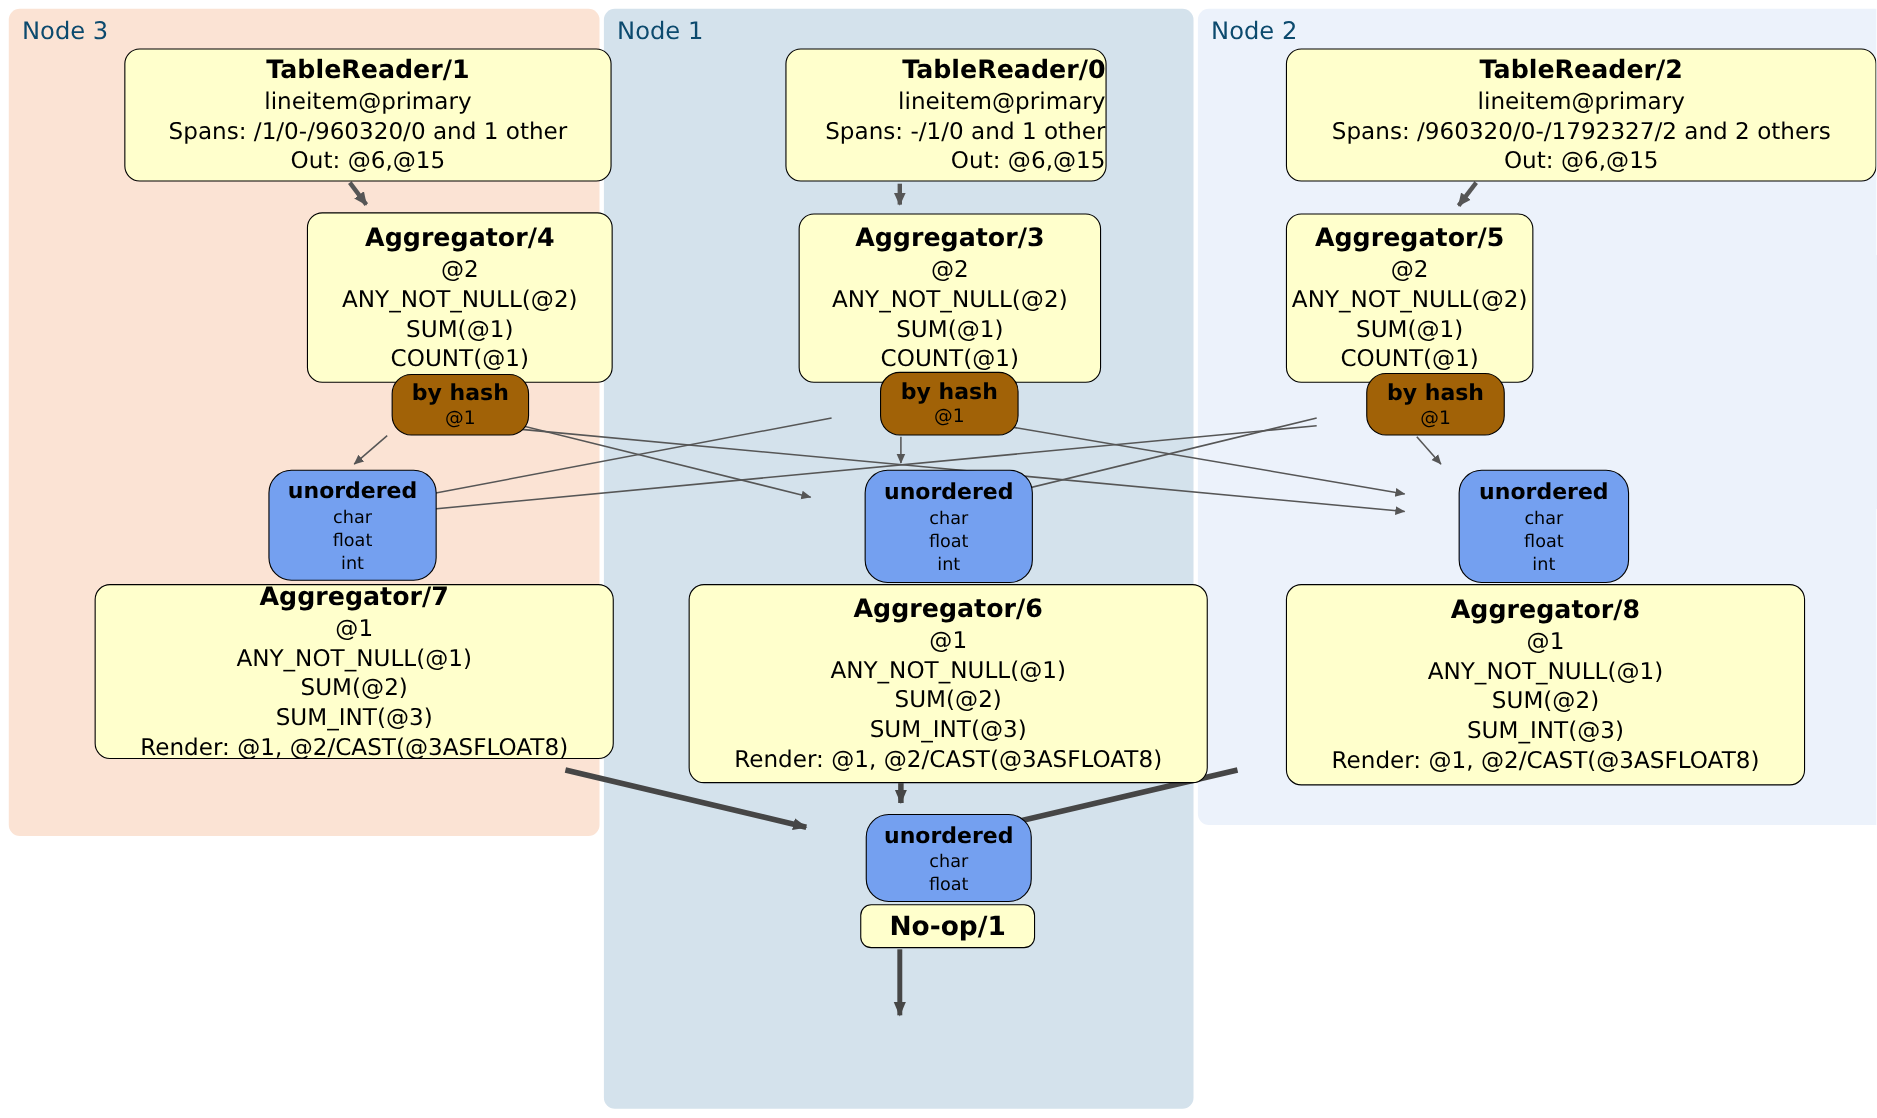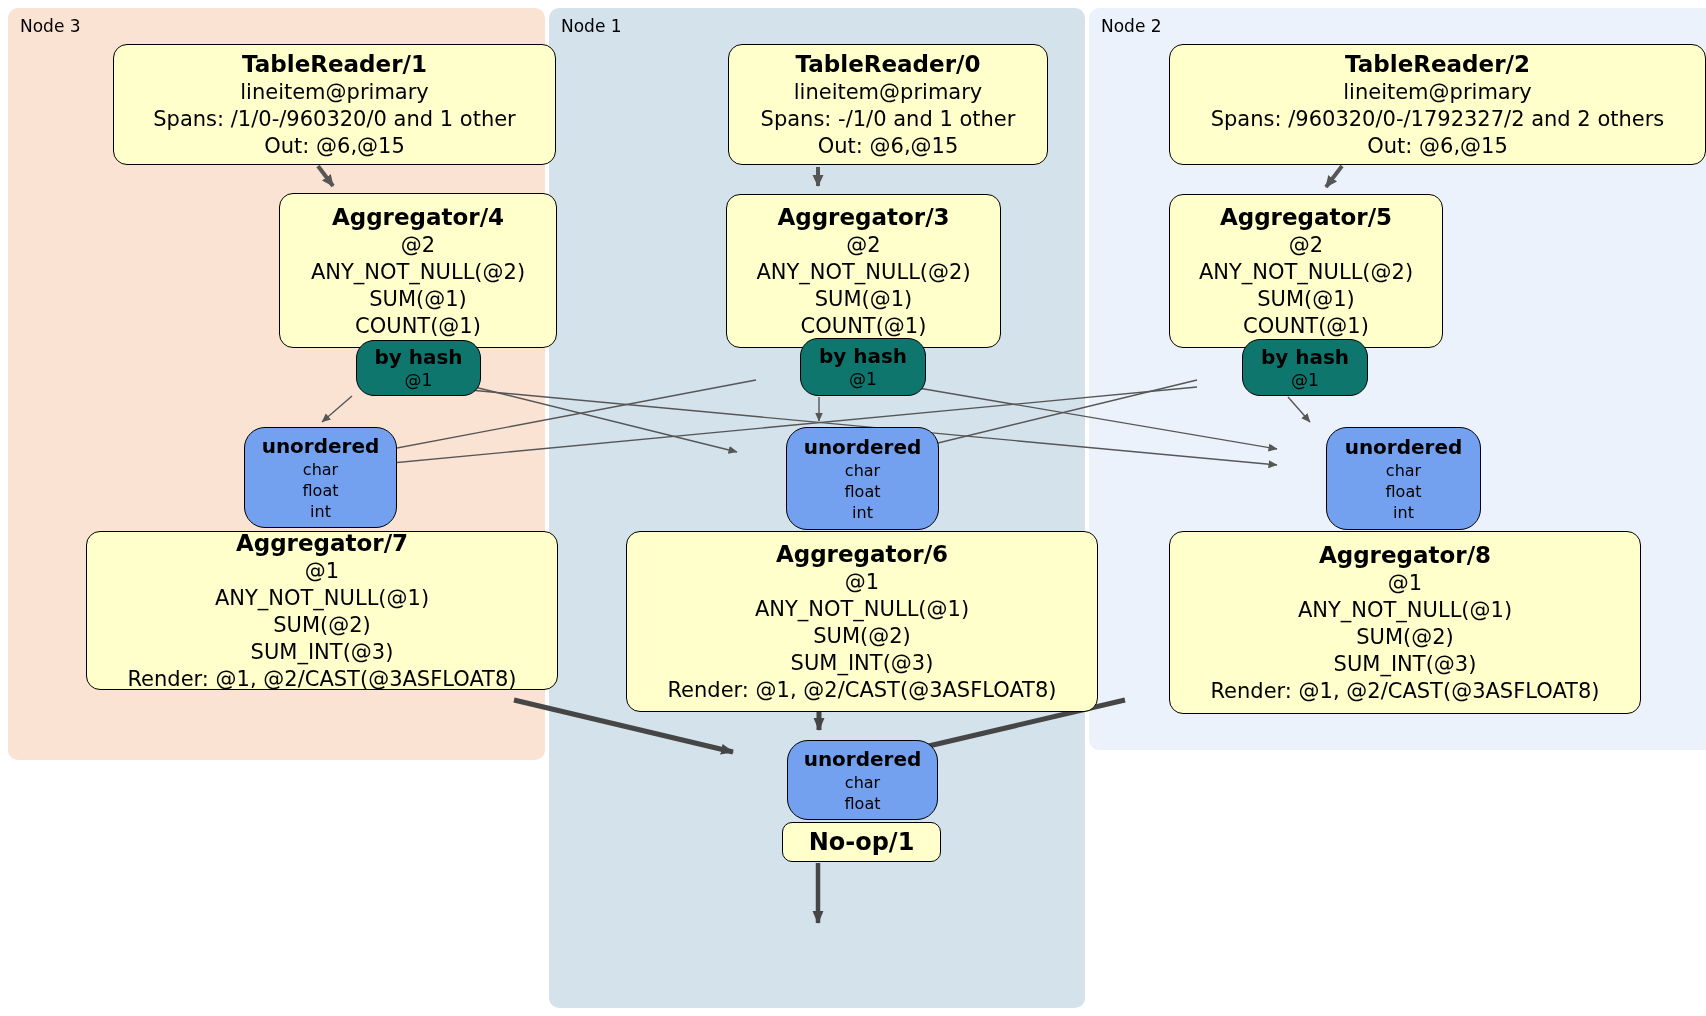--- a/index.html
+++ b/index.html
@@ -1,26 +1,26 @@
 <!DOCTYPE html>
 <html><head>
 <meta charset="utf-8">
 <style>
   html,body{margin:0;padding:0;background:#fff;}
   .canvas{position:relative;width:1706px;height:1016px;background:#ffffff;overflow:hidden;
           font-family:"DejaVu Sans","Liberation Sans",sans-serif;color:#000;}
   .region{position:absolute;border-radius:10px;z-index:0;}
-  .region-label{position:absolute;top:8px;left:12px;font-size:17px;color:#000000;}
+  .region-label{position:absolute;top:8px;left:12px;font-size:22px;color:#0c4a6e;}
   .edges{position:absolute;left:0;top:0;z-index:1;}
   .pbox{position:absolute;background:#ffffcc;border:1.7px solid #000;border-radius:14px;
         display:flex;flex-direction:column;justify-content:center;align-items:center;
         text-align:center;z-index:2;box-sizing:border-box;margin-left:44px;}
   .ptitle{font-weight:bold;font-size:23px;line-height:30px;white-space:nowrap;}
   .pline{font-size:21px;line-height:27px;white-space:nowrap;}
-  .router{background:#0f766e;border-radius:18px;z-index:3;}
+  .router{background:#a16207;border-radius:18px;z-index:3;}
   .router .ptitle{font-size:20px;line-height:25px;}
   .router .pline{font-size:17px;line-height:21px;}
   .sync{background:#74a0f0;border-radius:21px;z-index:2;}
   .sync .ptitle{font-size:20px;line-height:25px;}
   .sync .pline{font-size:16px;line-height:21px;}
   .mini{border-radius:10px;}
   .mini .ptitle{font-size:24px;line-height:30px;}
 </style>
 </head>
 <body>
@@ -70,21 +70,21 @@
 
     <line x1="818" y1="863" x2="818" y2="923" stroke="#464646" stroke-width="4.5" marker-end="url(#ah-l)"></line>
   </svg>
 
   <div class="pbox" style="left:69px;top:44px;width:443px;height:121px;">
     <div class="ptitle">TableReader/1</div>
     <div class="pline">lineitem@primary</div>
     <div class="pline">Spans: /1/0-/960320/0 and 1 other</div>
     <div class="pline">Out: @6,@15</div>
   </div>
-  <div class="pbox" style="left:684px;top:44px;width:320px;height:121px;">
+  <div class="pbox" style="left:670px;top:44px;width:292px;height:121px;align-items:flex-end;">
     <div class="ptitle">TableReader/0</div>
     <div class="pline">lineitem@primary</div>
     <div class="pline">Spans: -/1/0 and 1 other</div>
     <div class="pline">Out: @6,@15</div>
   </div>
   <div class="pbox" style="left:1125px;top:44px;width:537px;height:121px;">
     <div class="ptitle">TableReader/2</div>
     <div class="pline">lineitem@primary</div>
     <div class="pline">Spans: /960320/0-/1792327/2 and 2 others</div>
     <div class="pline">Out: @6,@15</div>
@@ -97,21 +97,21 @@
     <div class="pline">SUM(@1)</div>
     <div class="pline">COUNT(@1)</div>
   </div>
   <div class="pbox" style="left:682px;top:194px;width:275px;height:154px;">
     <div class="ptitle">Aggregator/3</div>
     <div class="pline">@2</div>
     <div class="pline">ANY_NOT_NULL(@2)</div>
     <div class="pline">SUM(@1)</div>
     <div class="pline">COUNT(@1)</div>
   </div>
-  <div class="pbox" style="left:1125px;top:194px;width:274px;height:154px;">
+  <div class="pbox" style="left:1125px;top:194px;width:225px;height:154px;">
     <div class="ptitle">Aggregator/5</div>
     <div class="pline">@2</div>
     <div class="pline">ANY_NOT_NULL(@2)</div>
     <div class="pline">SUM(@1)</div>
     <div class="pline">COUNT(@1)</div>
   </div>
 
   <div class="pbox router" style="left:312px;top:340px;width:125px;height:56px;">
     <div class="ptitle">by hash</div>
     <div class="pline">@1</div>

